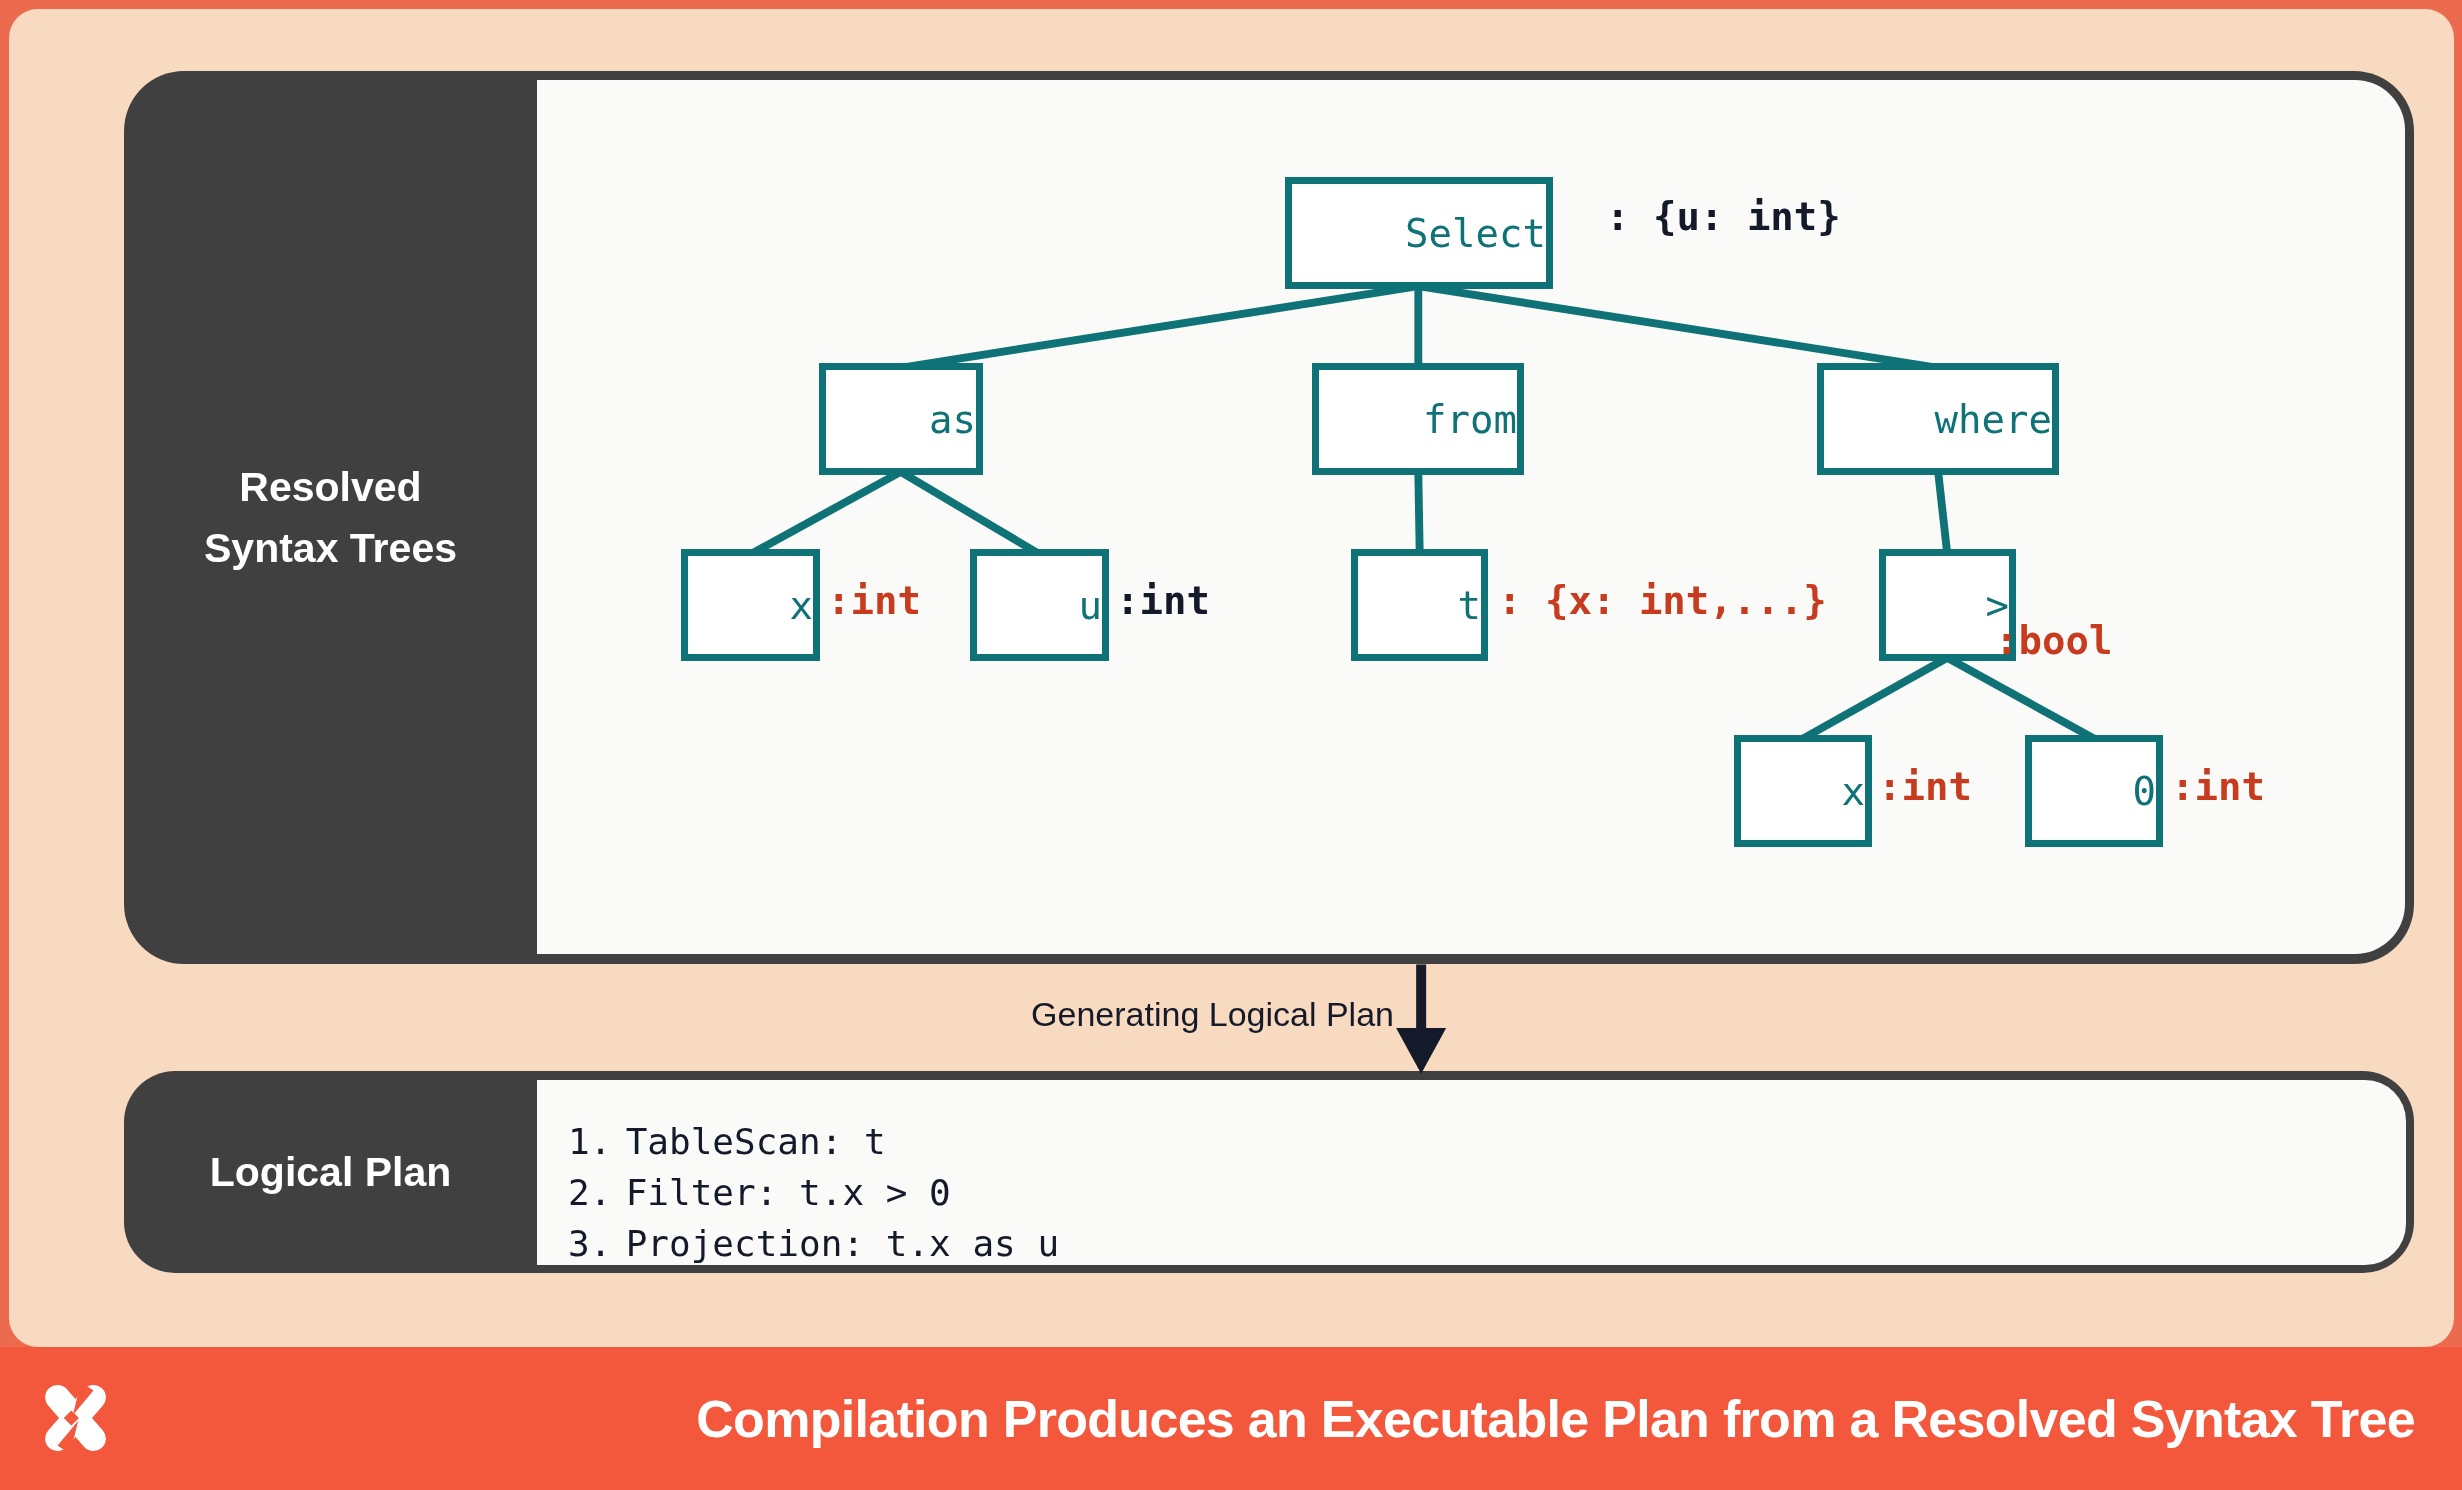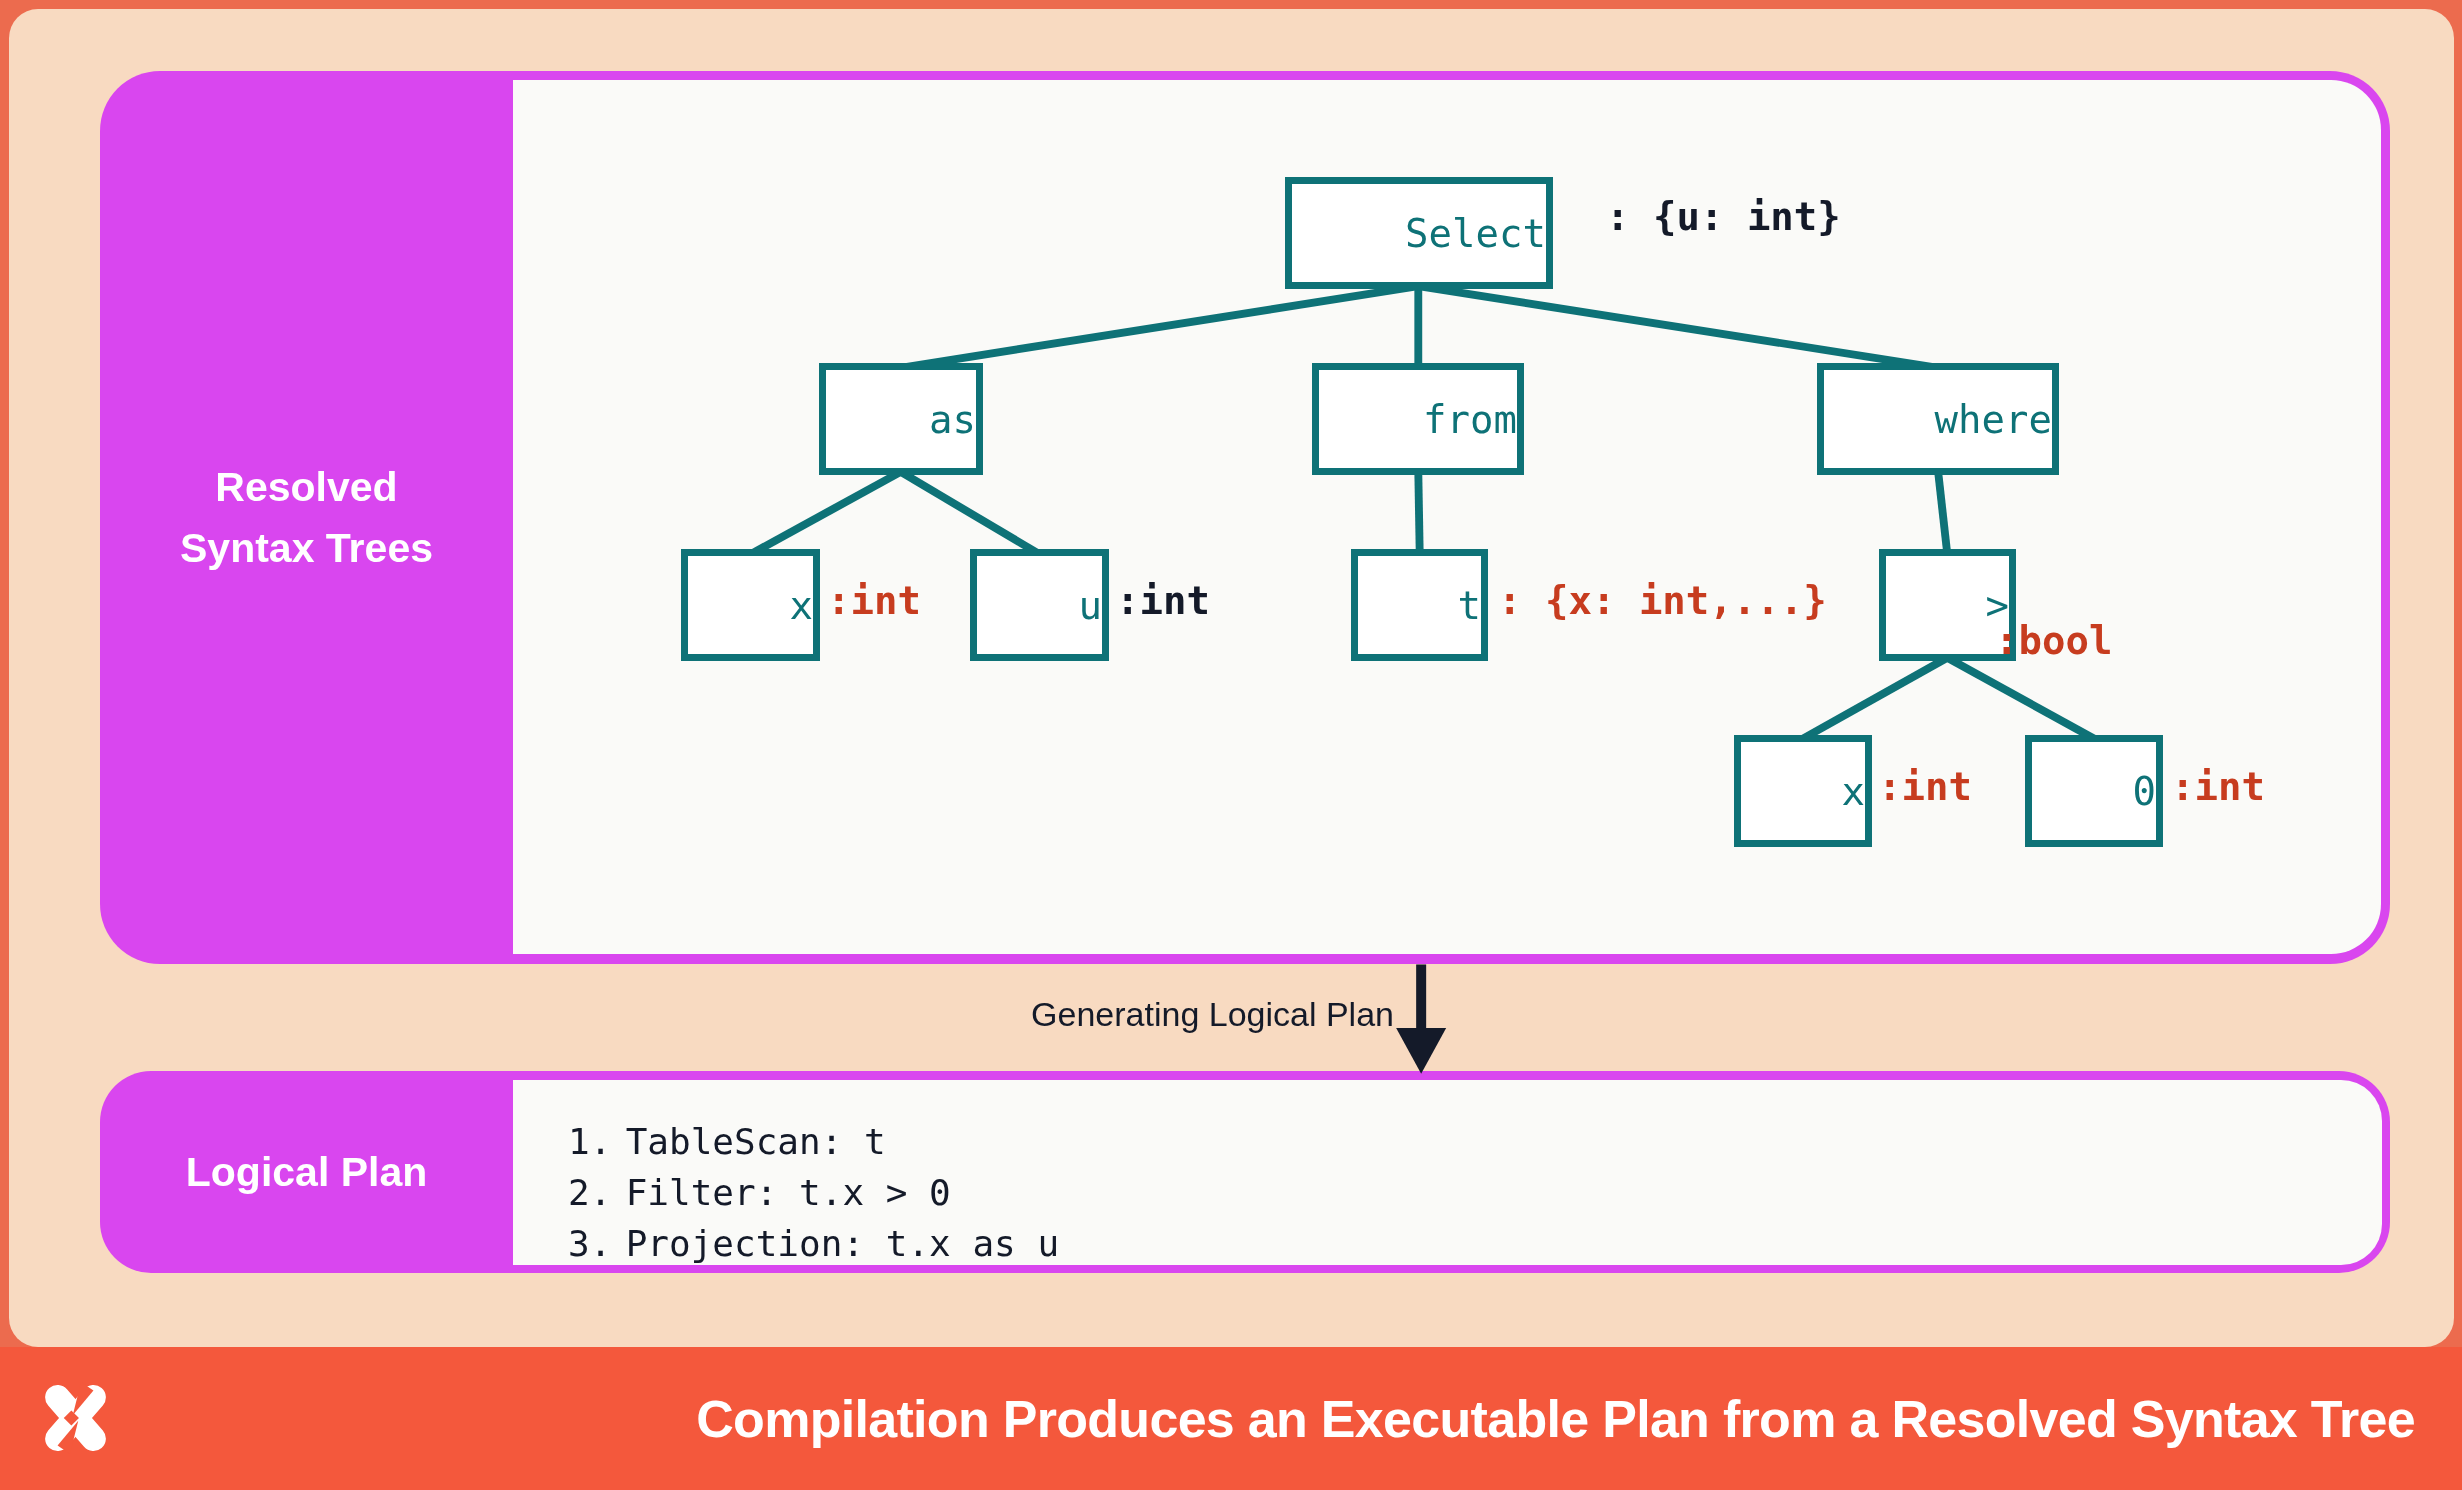--- a/index.html
+++ b/index.html
@@ -1,19 +1,19 @@
 <!DOCTYPE html>
 <html style="font-size:11.4px"><head>
 <meta charset="utf-8">
 <style>
   html,body{margin:0;padding:0;width:2462px;height:1490px;overflow:hidden;}
   body{background:#F4583C;font-family:"Liberation Sans",sans-serif;position:relative;}
   .frame{position:absolute;inset:0;background:#EC6B4E;}
   .peach{position:absolute;left:8.6px;top:8.6px;width:2445px;height:1338px;background:#F8DAC1;border-radius:29px;}
-  .panel{position:absolute;background:#d946ef;}
+  .panel{position:absolute;background:#404040;margin-left:24px;}
   .panel-top{left:100px;top:71px;width:2290px;height:893px;border-radius:60px;}
   .panel-bottom{left:100px;top:1071px;width:2290px;height:202px;border-radius:51px;}
   .panel-white{position:absolute;background:#FAFAF8;}
   .panel-top .panel-white{left:413px;top:9.3px;width:1868px;height:874px;border-radius:0 50px 50px 0;}
   .panel-bottom .panel-white{left:413px;top:8.6px;width:1869px;height:185px;border-radius:0 41px 41px 0;}
   .side-label{position:absolute;left:0;top:0;width:413px;height:100%;display:flex;flex-direction:column;align-items:center;justify-content:center;color:#FFFFFF;font-weight:bold;font-size:41px;line-height:61px;text-align:center;}
   svg.overlay{position:absolute;left:0;top:0;width:2462px;height:1490px;pointer-events:none;z-index:2;}
   .node{position:absolute;z-index:3;background:#FFFFFF;border:7.1px solid #0E7277;box-sizing:border-box;display:flex;align-items:center;justify-content:flex-end;color:#0E7277;font-family:"DejaVu Sans Mono",monospace;font-size:39px;}
   .anno{position:absolute;z-index:3;font-family:"DejaVu Sans Mono",monospace;font-weight:bold;font-size:39px;white-space:nowrap;}
   .anno.red{color:#C73C1F;}

